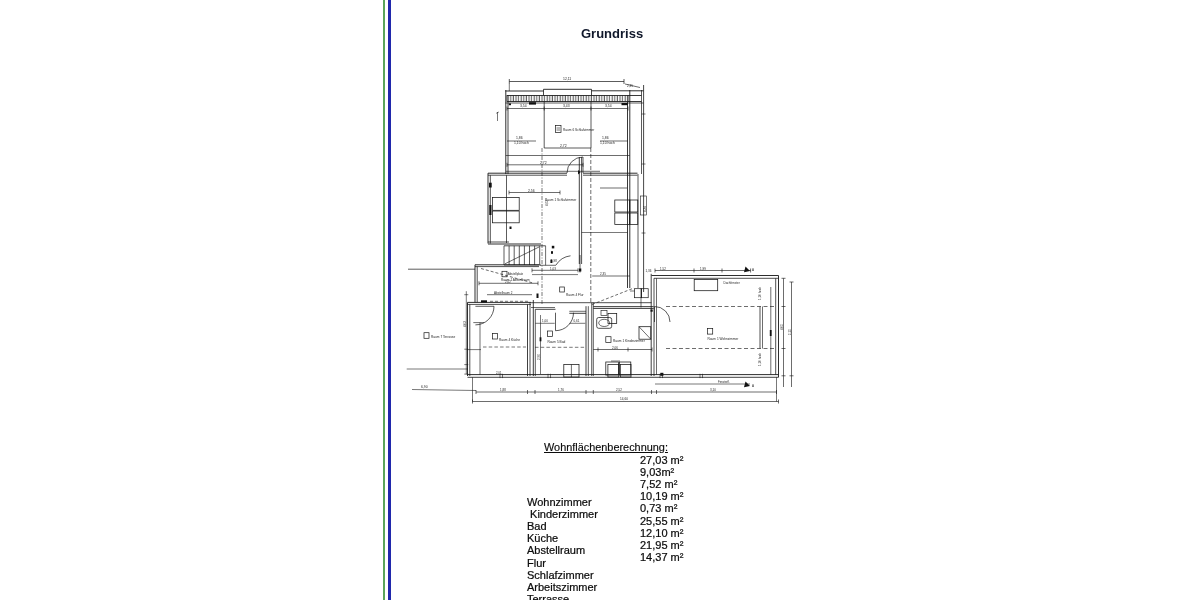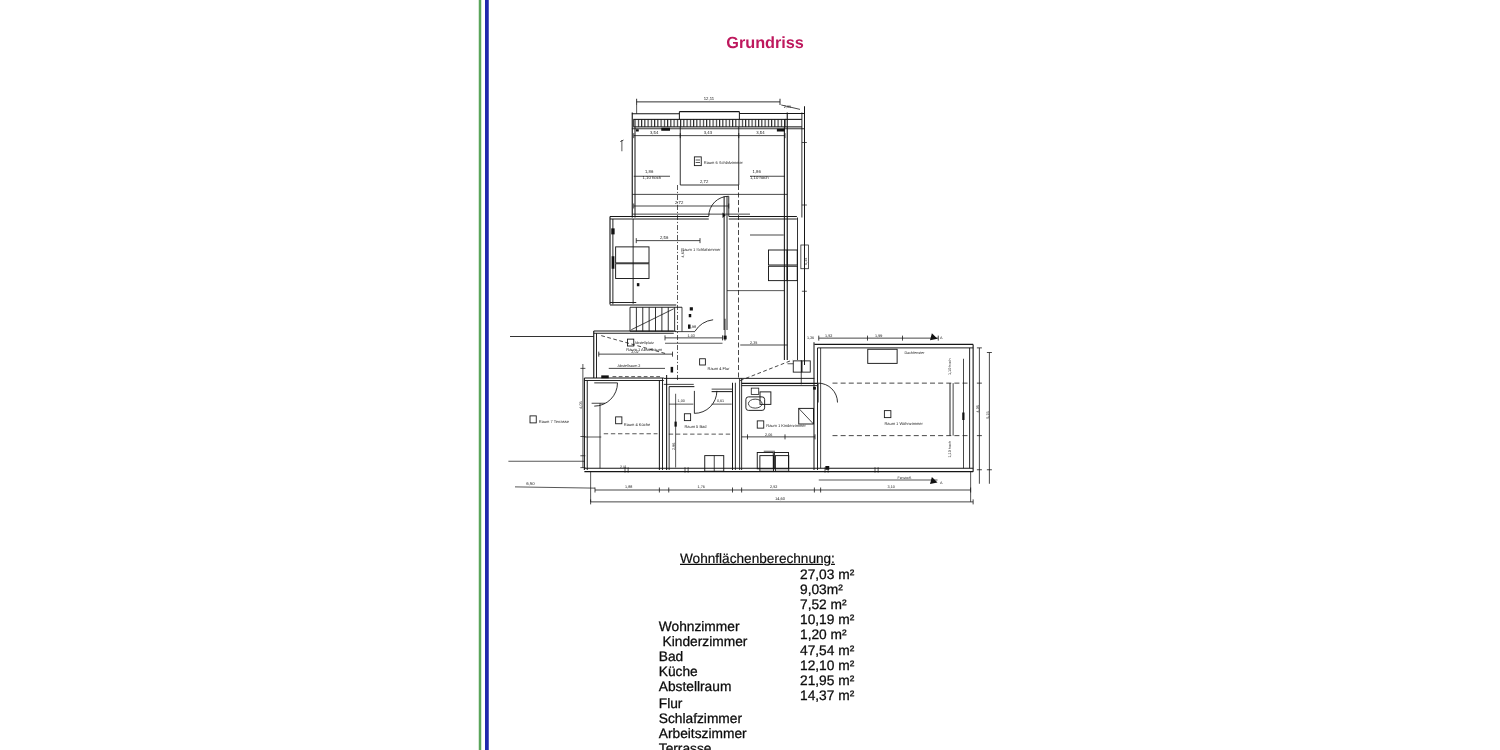--- a/index.html
+++ b/index.html
@@ -1,18 +1,18 @@
 <!DOCTYPE html>
 <html><head>
 <meta charset="utf-8">
 <style>
   html,body{margin:0;padding:0;background:#ffffff;width:1200px;height:600px;overflow:hidden;}
   body{font-family:"Liberation Sans", sans-serif;position:relative;}
   .vline{position:absolute;top:0;height:600px;}
-  #title{position:absolute;left:581px;top:25.5px;font-size:13px;font-weight:bold;color:#be185d;}
+  #title{position:absolute;left:581px;top:25.5px;font-size:13px;font-weight:bold;color:#0f172a;}
   .trow{position:absolute;font-size:11px;color:#0c0c0c;white-space:pre;-webkit-text-stroke:0.22px #0c0c0c;}
   .tname{left:527px;margin-top:42px;}
   .tval{width:90px;text-align:left;left:640px;}
   #thead{position:absolute;left:544px;top:440.5px;font-size:10.9px;font-weight:normal;color:#0c0c0c;text-decoration:underline;-webkit-text-stroke:0.15px #0c0c0c;}
 </style>
 </head>
 <body>
 <div class="vline" style="left:383.3px;width:2px;background:#5aa55a;"></div>
 <div class="vline" style="left:387.8px;width:3px;background:#2028ac;"></div>
 <div id="title">Grundriss</div>
@@ -348,22 +348,22 @@
 <div>
   <div class="trow tname" style="top:453.8px">Wohnzimmer</div>
     <div class="trow tval" style="top:453.8px">27,03 m²</div>
   <div class="trow tname" style="top:465.9px">&nbsp;Kinderzimmer</div>
     <div class="trow tval" style="top:465.9px">9,03m²</div>
   <div class="trow tname" style="top:478.1px">Bad</div>
     <div class="trow tval" style="top:478.1px">7,52 m²</div>
   <div class="trow tname" style="top:490.2px">Küche</div>
     <div class="trow tval" style="top:490.2px">10,19 m²</div>
   <div class="trow tname" style="top:502.4px">Abstellraum</div>
-    <div class="trow tval" style="top:502.4px">1,20 m²</div>
+    <div class="trow tval" style="top:502.4px">0,73 m²</div>
   <div class="trow tname" style="top:514.5px">Flur</div>
-    <div class="trow tval" style="top:514.5px">47,54 m²</div>
+    <div class="trow tval" style="top:514.5px">25,55 m²</div>
   <div class="trow tname" style="top:526.7px">Schlafzimmer</div>
     <div class="trow tval" style="top:526.7px">12,10 m²</div>
   <div class="trow tname" style="top:538.8px">Arbeitszimmer</div>
     <div class="trow tval" style="top:538.8px">21,95 m²</div>
   <div class="trow tname" style="top:551px">Terrasse</div>
     <div class="trow tval" style="top:551px">14,37 m²</div>
 </div>
 
 </body></html>

